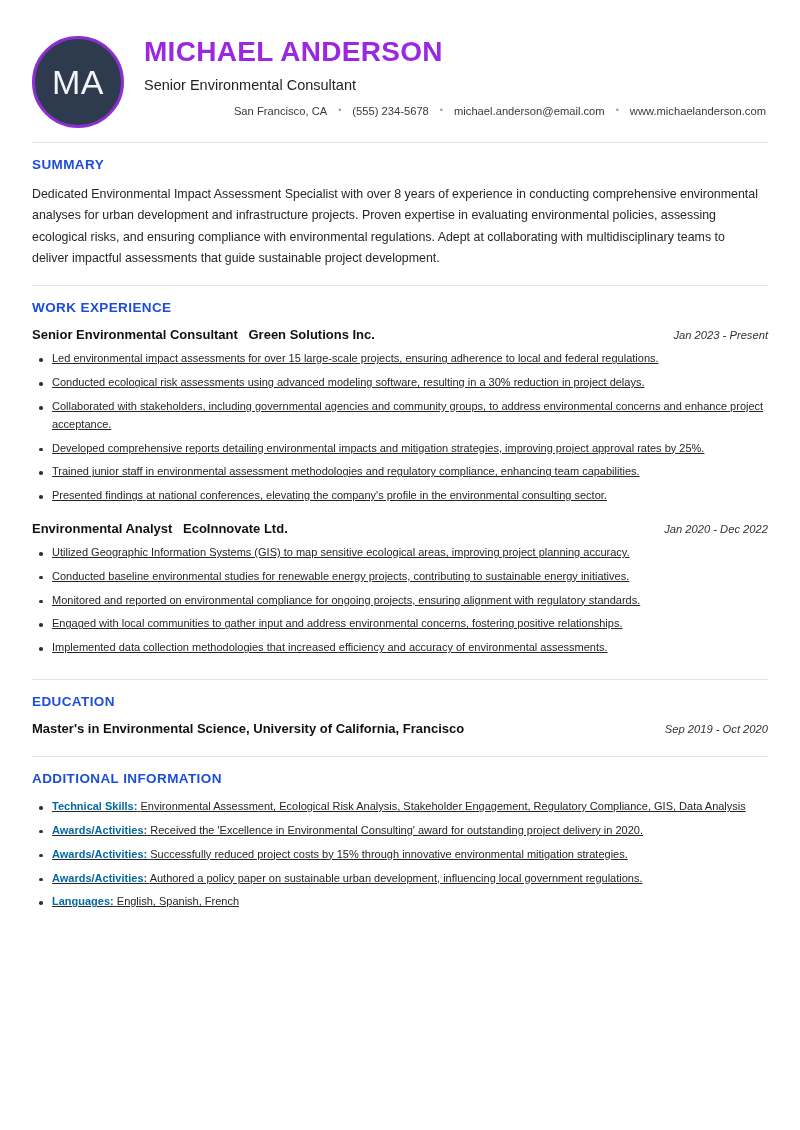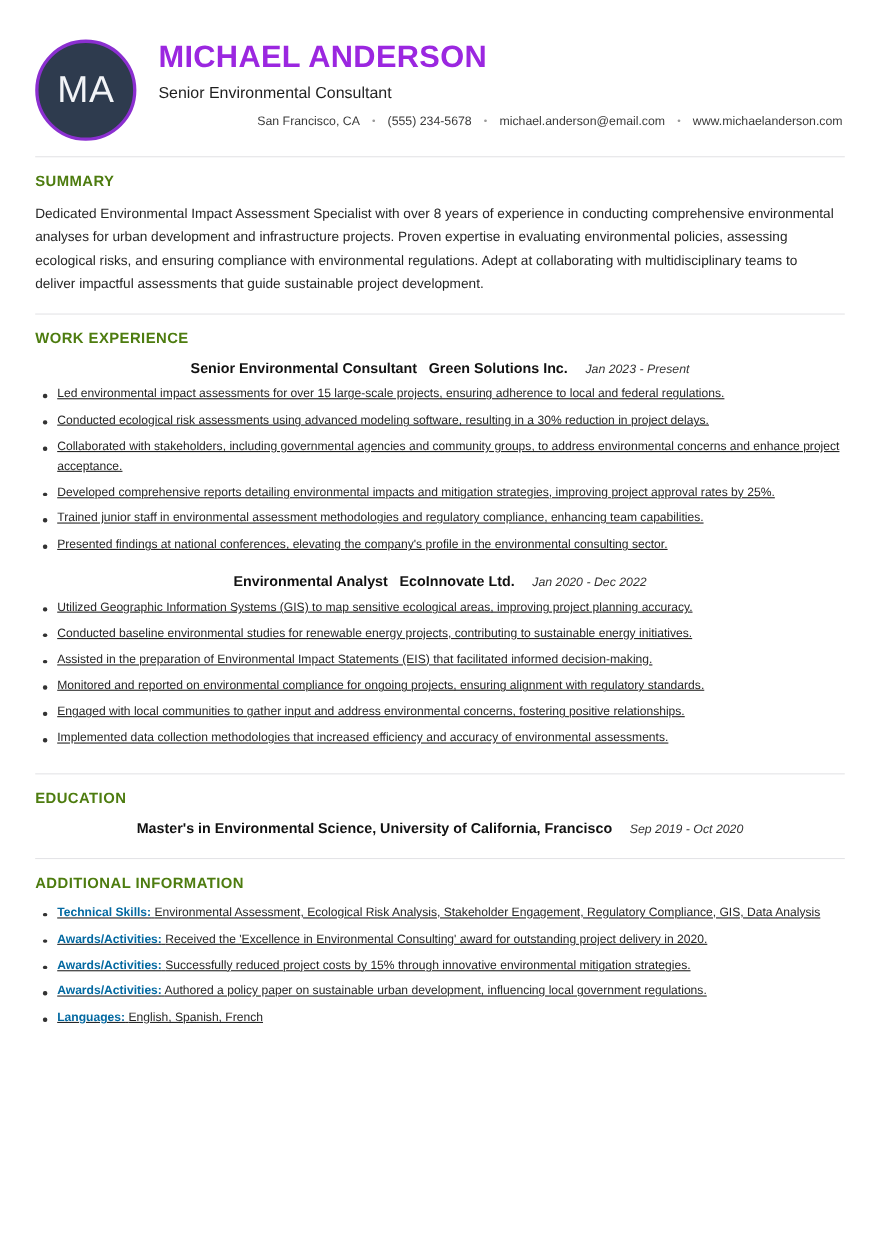--- a/index.html
+++ b/index.html
@@ -85,42 +85,42 @@
   }
 
   
   .divider {
     height: 1px;
     background: #e4e4e7;
     width: 100%;
   }
   .section { padding-top: 14px; }
   .section-title {
-    color: #4d7c0f;
+    color: #1d4ed8;
     font-size: 13.5px;
     font-weight: bold;
     letter-spacing: 0.4px;
     margin-bottom: 12px;
   }
   .section-gap { height: 16px; }
 
   
   .summary-text {
     font-size: 12.4px;
     line-height: 1.72;
     color: #262626;
     text-align: left;
     padding-right: 4px;
   }
 
   .entry { margin-bottom: 4px; }
   .entry-head {
     display: flex;
     align-items: baseline;
-    justify-content: center;
+    justify-content: space-between;
     margin-bottom: 8px;
   }
   .entry-heading {
     font-size: 13px;
     font-weight: bold;
     color: #111111;
   }
   .entry-company { padding-left: 7px; }
   .entry-date {
     font-size: 11.2px;
@@ -220,21 +220,20 @@
       <div class="entry-head">
         <div class="entry-heading">
           <span>Environmental Analyst</span>
           <span class="entry-company">EcoInnovate Ltd.</span>
         </div>
         <div class="entry-date">Jan 2020 - Dec 2022</div>
       </div>
       <ul class="bullets">
         <li>Utilized Geographic Information Systems (GIS) to map sensitive ecological areas, improving project planning accuracy.</li>
         <li>Conducted baseline environmental studies for renewable energy projects, contributing to sustainable energy initiatives.</li>
-        <li>Assisted in the preparation of Environmental Impact Statements (EIS) that facilitated informed decision-making.</li>
         <li>Monitored and reported on environmental compliance for ongoing projects, ensuring alignment with regulatory standards.</li>
         <li>Engaged with local communities to gather input and address environmental concerns, fostering positive relationships.</li>
         <li>Implemented data collection methodologies that increased efficiency and accuracy of environmental assessments.</li>
       </ul>
     </div>
   </div>
 
   <div class="section-gap"></div>
   <div class="divider"></div>
 

